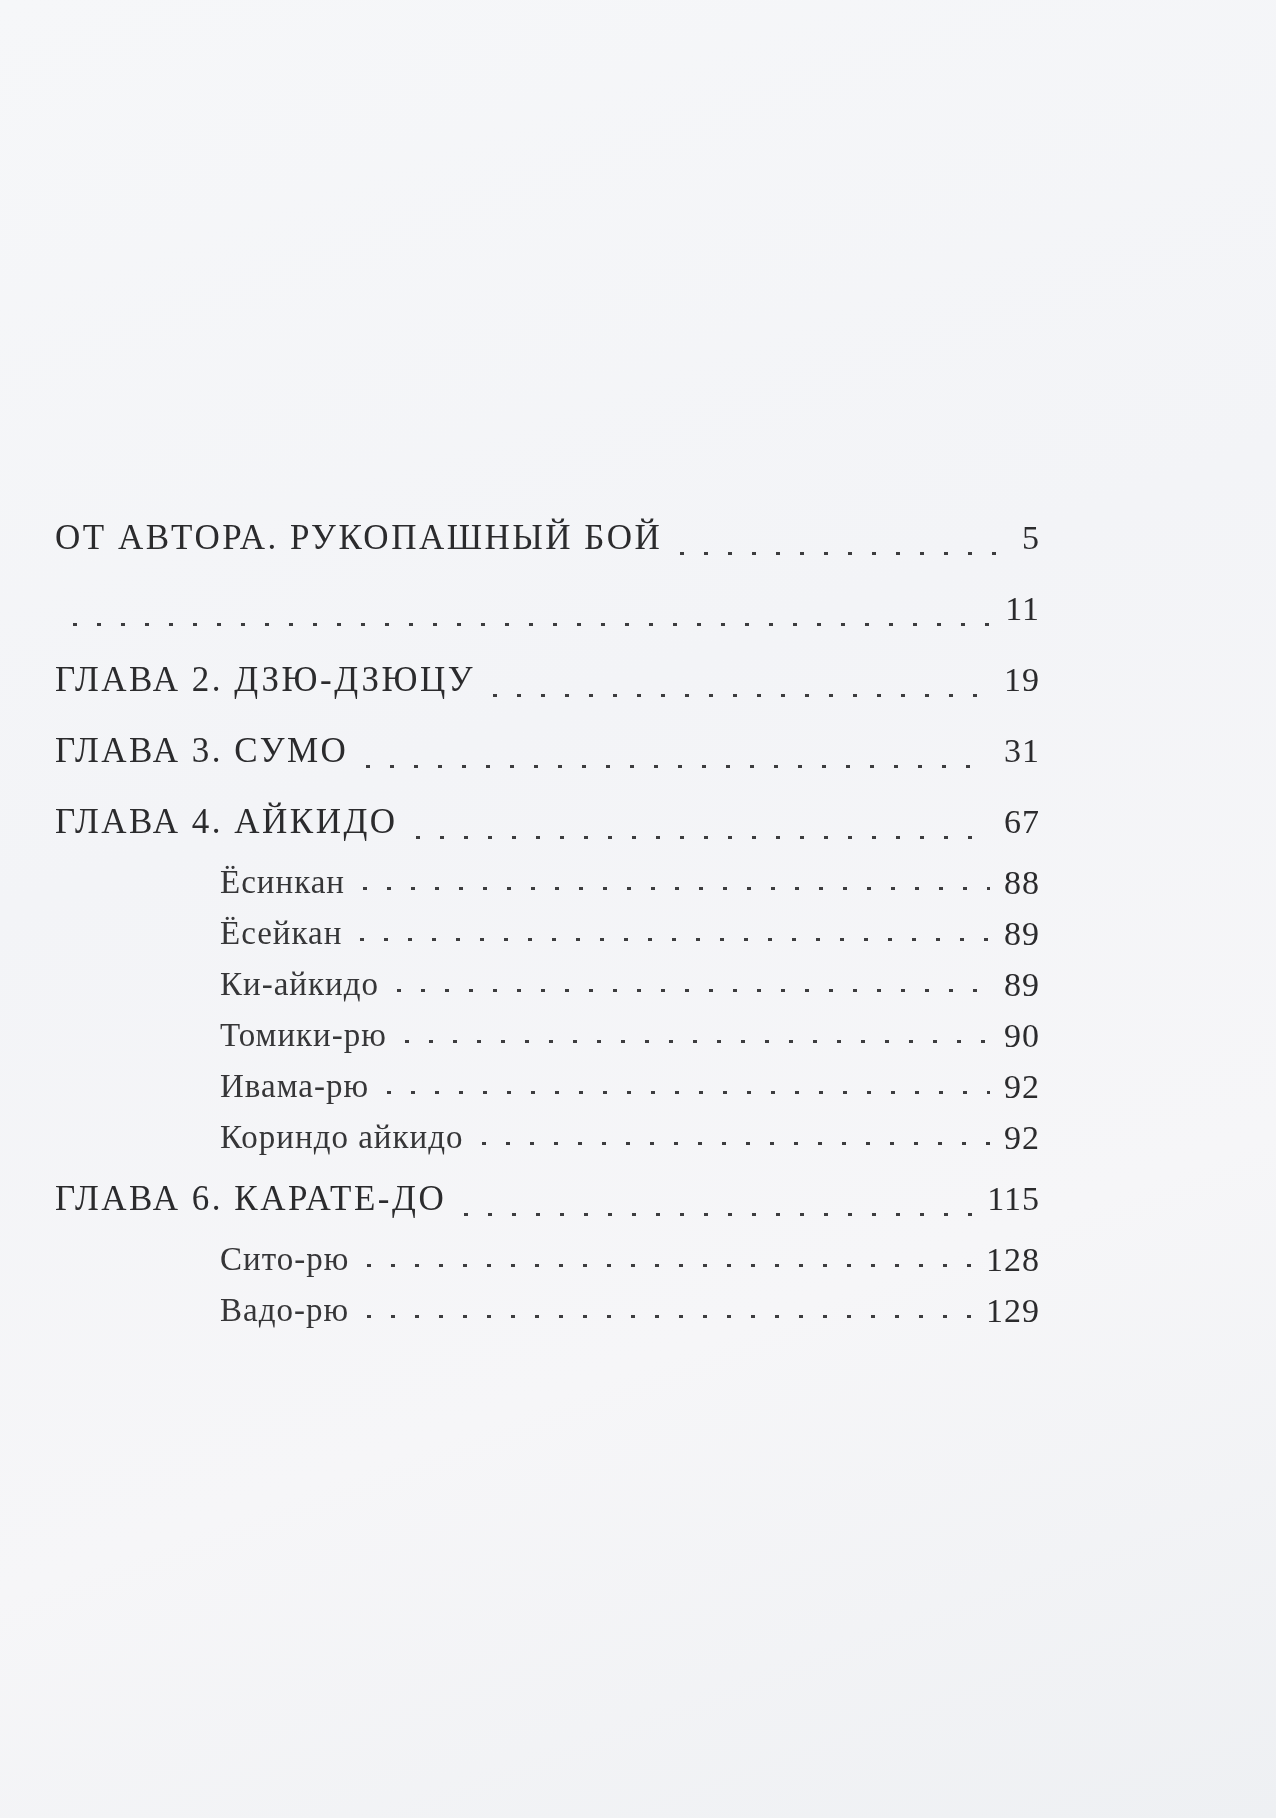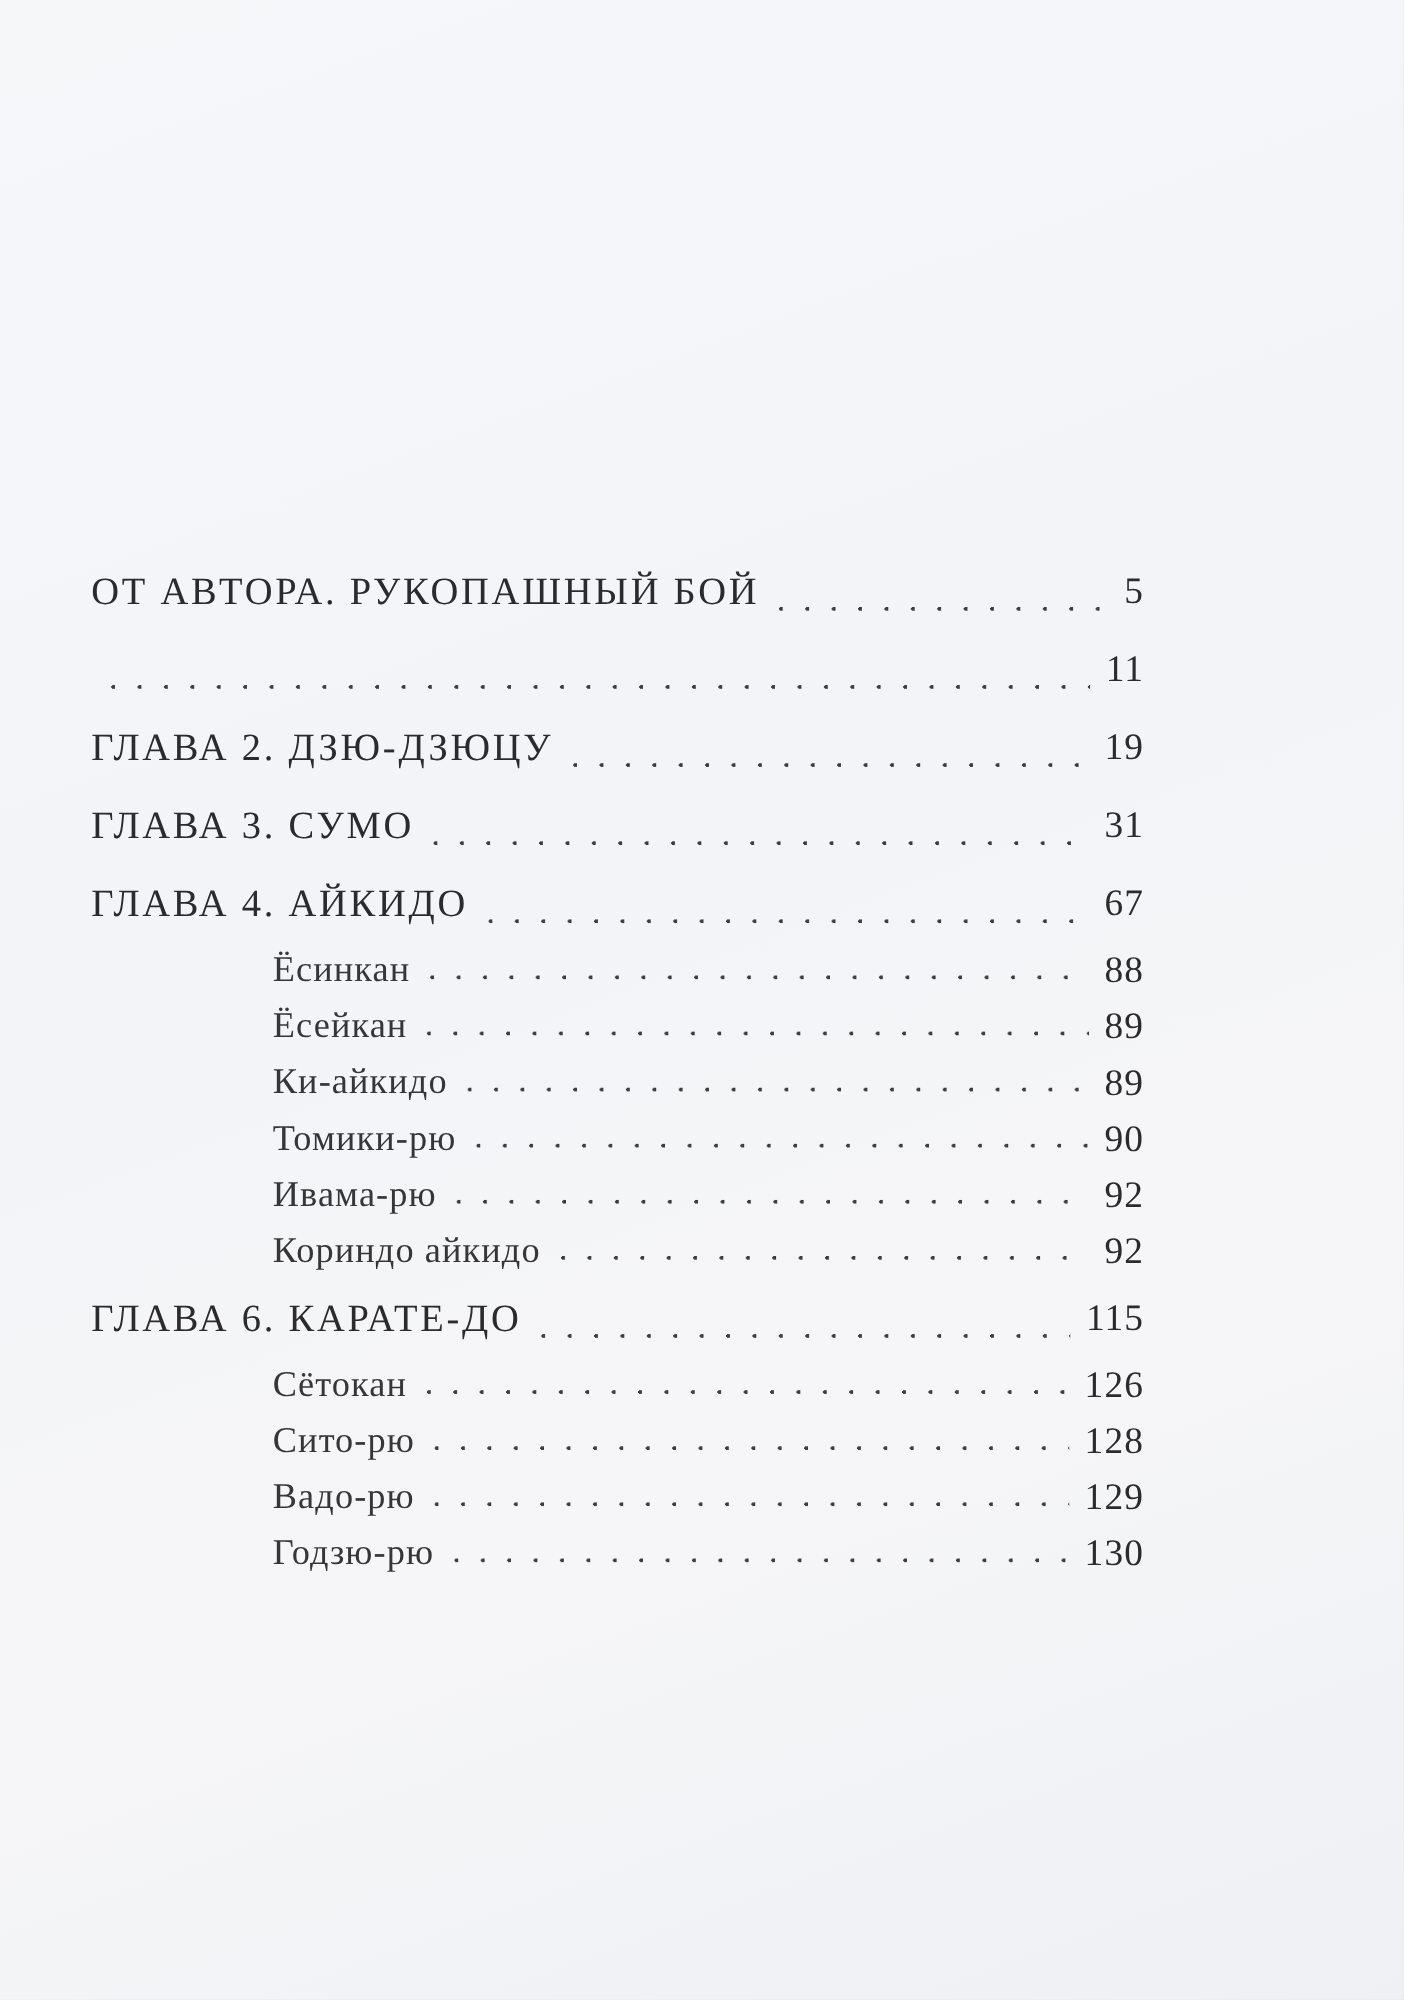--- a/index.html
+++ b/index.html
@@ -33,21 +33,21 @@
     color:#2a2a2c;
     font-family:"DejaVu Serif", serif;
     transform:scaleY(1.04);
     white-space:nowrap;
   }
   
   .toc{
     position:absolute;left:55px;top:502px;width:985px;
     color:#2e2e30;
   }
-  .toc-row{display:flex;align-items:center;margin-left:28px;}
+  .toc-row{display:flex;align-items:center;}
   .toc-row.chapter{
     height:71px;
     font-size:35px;letter-spacing:2.5px;
     color:#2b2b2d;
     text-transform:uppercase;
   }
   .toc-row.sub{
     height:51px;
     font-size:33px;letter-spacing:1px;
     color:#363638;
@@ -143,38 +143,28 @@
     <span class="toc-page">92</span>
   </div>
 
 
   <div class="toc-row chapter">
     <span class="toc-label">ГЛАВА 6. КАРАТЕ-ДО</span>
     <span class="leader"></span>
     <span class="toc-page">115</span>
   </div>
 
-  <div class="toc-row sub">
-    <span class="toc-label">Сётокан</span>
-    <span class="leader"></span>
-    <span class="toc-page">126</span>
-  </div>
 
   <div class="toc-row sub">
     <span class="toc-label">Сито-рю</span>
     <span class="leader"></span>
     <span class="toc-page">128</span>
   </div>
 
   <div class="toc-row sub">
     <span class="toc-label">Вадо-рю</span>
     <span class="leader"></span>
     <span class="toc-page">129</span>
   </div>
 
-  <div class="toc-row sub">
-    <span class="toc-label">Годзю-рю</span>
-    <span class="leader"></span>
-    <span class="toc-page">130</span>
-  </div>
 </div>
 
 </div>
 
 </body></html>

